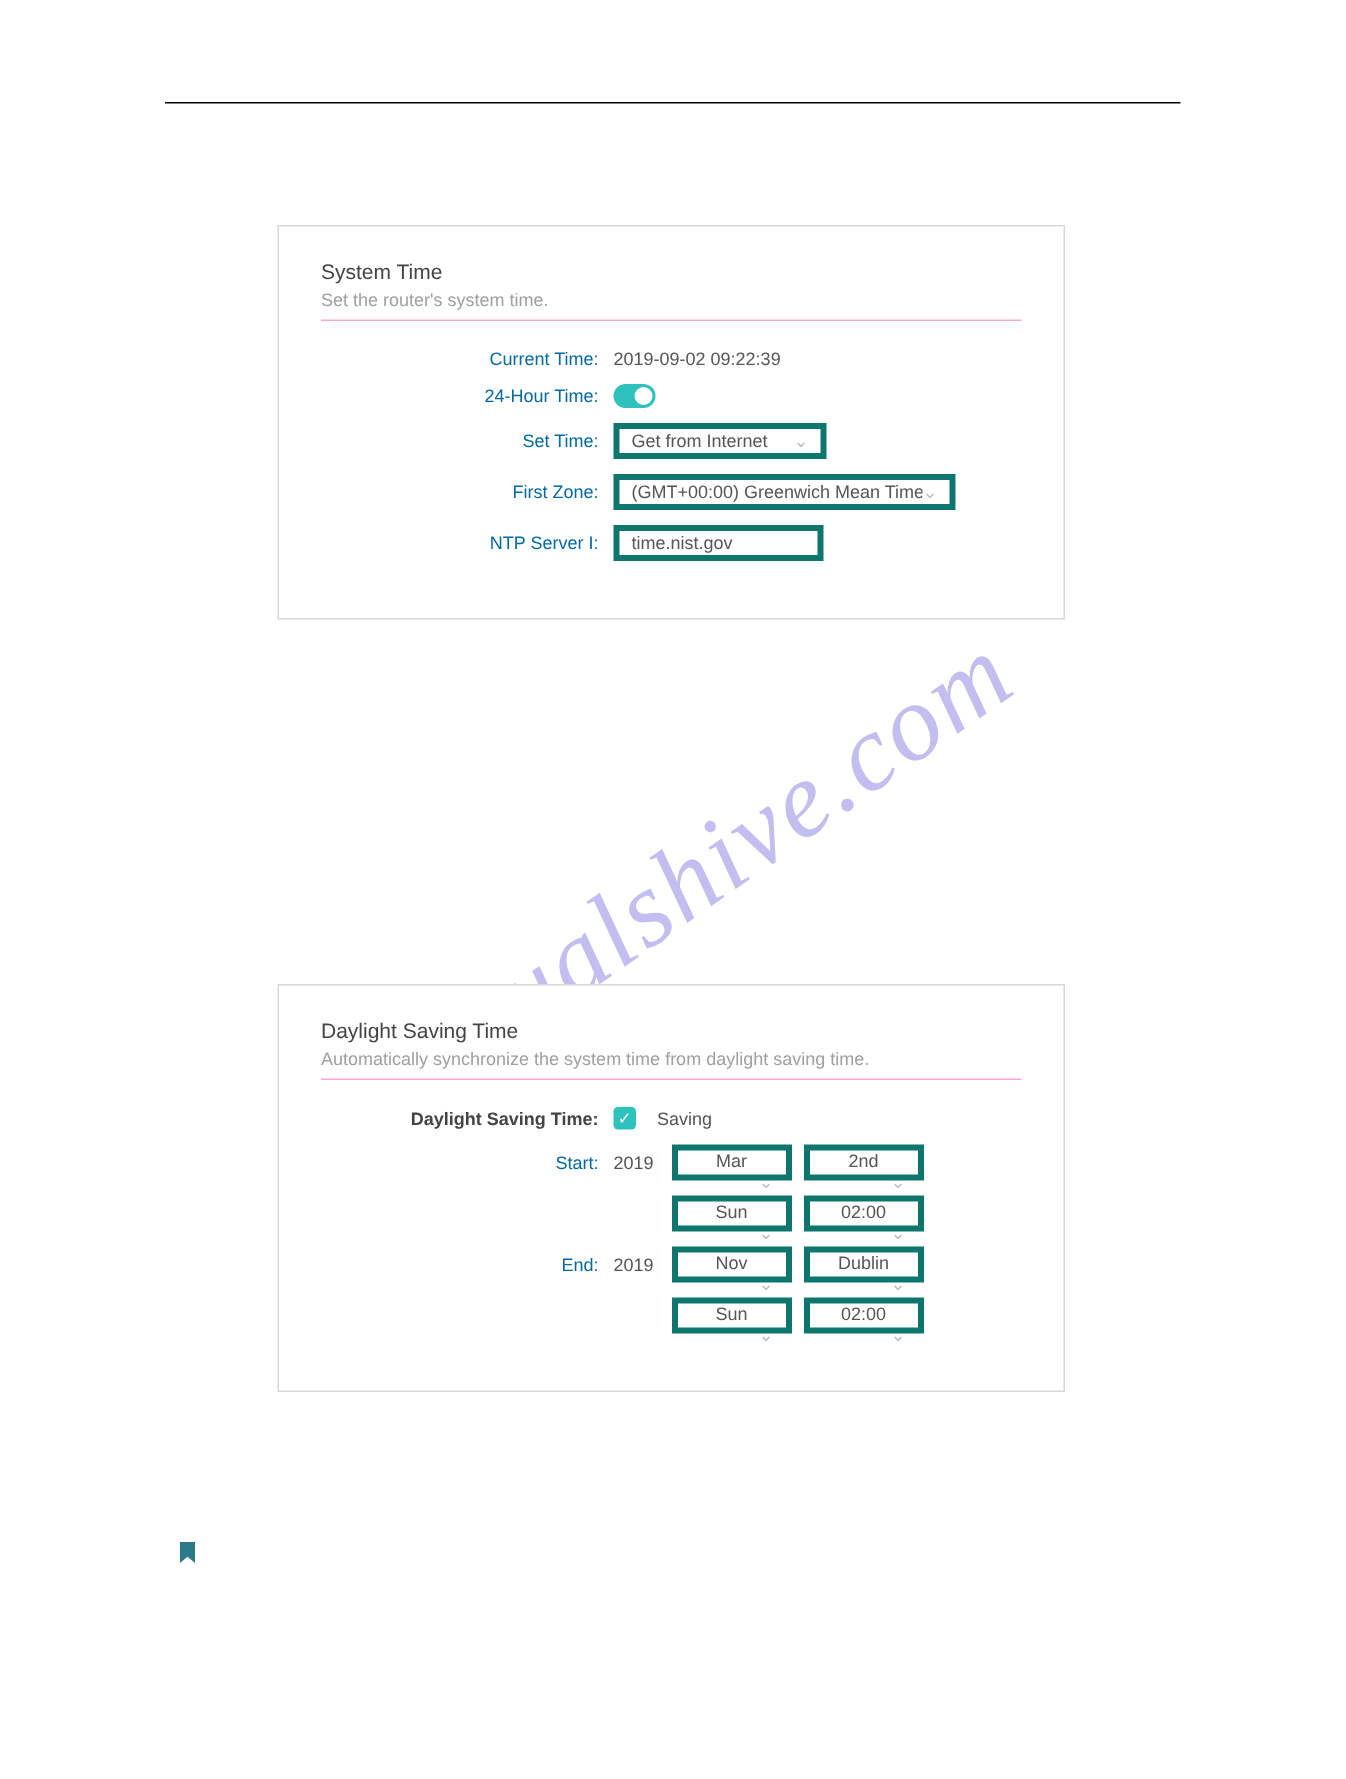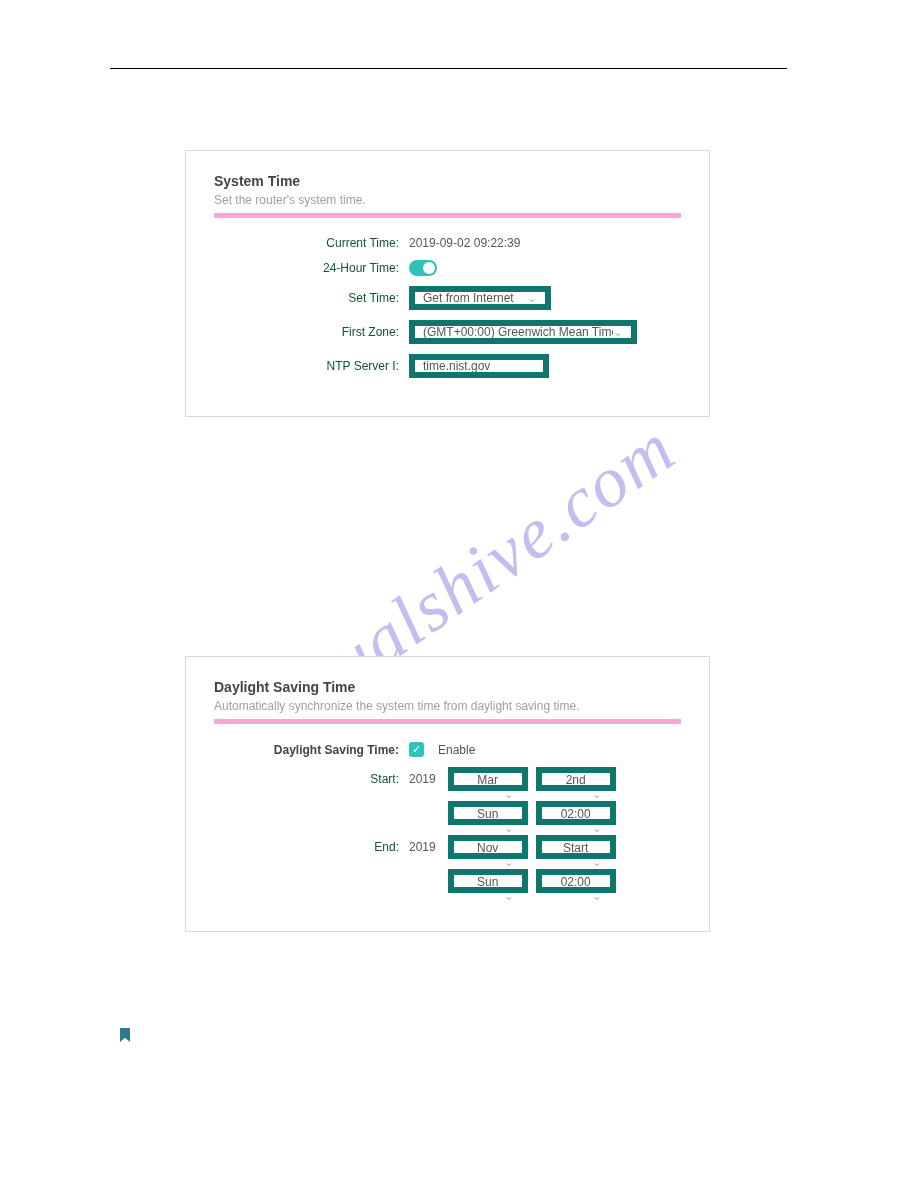--- a/index.html
+++ b/index.html
@@ -24,54 +24,54 @@
     left: 185px;
     width: 525px;
     border: 1px solid #d8d8d8;
     background: #fff;
     padding: 22px 28px 28px 28px;
   }
   .panel-1 { top: 150px; }
   .panel-2 { top: 640px; margin-top: 16px; }
   .panel h2 {
     font-size: 14px;
-    font-weight: bold;
+    font-weight: normal;
     color: #444;
     margin-bottom: 4px;
   }
   .panel .desc {
     font-size: 12px;
     color: #a0a0a0;
     padding-bottom: 6px;
-    border-bottom: 5px solid #f9a8d4;
+    border-bottom: 1px solid #f9a8d4;
     margin-bottom: 18px;
   }
   .form-area {
     font-size: 12px;
   }
   .row {
     display: flex;
     align-items: center;
     margin-bottom: 10px;
   }
   .label {
     width: 195px;
     text-align: right;
     padding-right: 10px;
-    color: #14532d;
+    color: #0369a1;
   }
   .label.bold { color:#444; font-weight: bold; }
   .value {
     color: #555;
     display: flex;
     align-items: center;
     gap: 8px;
   }
   .input, .select {
-    border: 6px solid #0f766e;
+    border: 4px solid #0f766e;
     height: 24px;
     padding: 0 8px;
     font-size: 12px;
     color: #555;
     background: #fff;
     display: inline-flex;
     align-items: center;
     justify-content: space-between;
   }
   .input { width: 140px; }
@@ -191,21 +191,21 @@
 
 <div class="panel panel-2">
   <h2>Daylight Saving Time</h2>
   <div class="desc">Automatically synchronize the system time from daylight saving time.</div>
   <div class="form-area">
 
     <div class="row">
       <div class="label bold">Daylight Saving Time:</div>
       <div class="value">
         <span class="checkbox">✓</span>
-        <span>Enable</span>
+        <span>Saving</span>
       </div>
     </div>
 
     <div class="row">
       <div class="label">Start:</div>
       <div class="value">
         <span class="year-badge">2019</span>
         <div class="select select-80">
           <span>Mar</span>
           <span class="caret">⌄</span>
@@ -234,21 +234,21 @@
 
     <div class="row">
       <div class="label">End:</div>
       <div class="value">
         <span class="year-badge">2019</span>
         <div class="select select-80">
           <span>Nov</span>
           <span class="caret">⌄</span>
         </div>
         <div class="select select-80">
-          <span>Start</span>
+          <span>Dublin</span>
           <span class="caret">⌄</span>
         </div>
       </div>
     </div>
 
     <div class="row">
       <div class="label"></div>
       <div class="value">
         <span class="year-badge" style="visibility:hidden">2019</span>
         <div class="select select-80">

